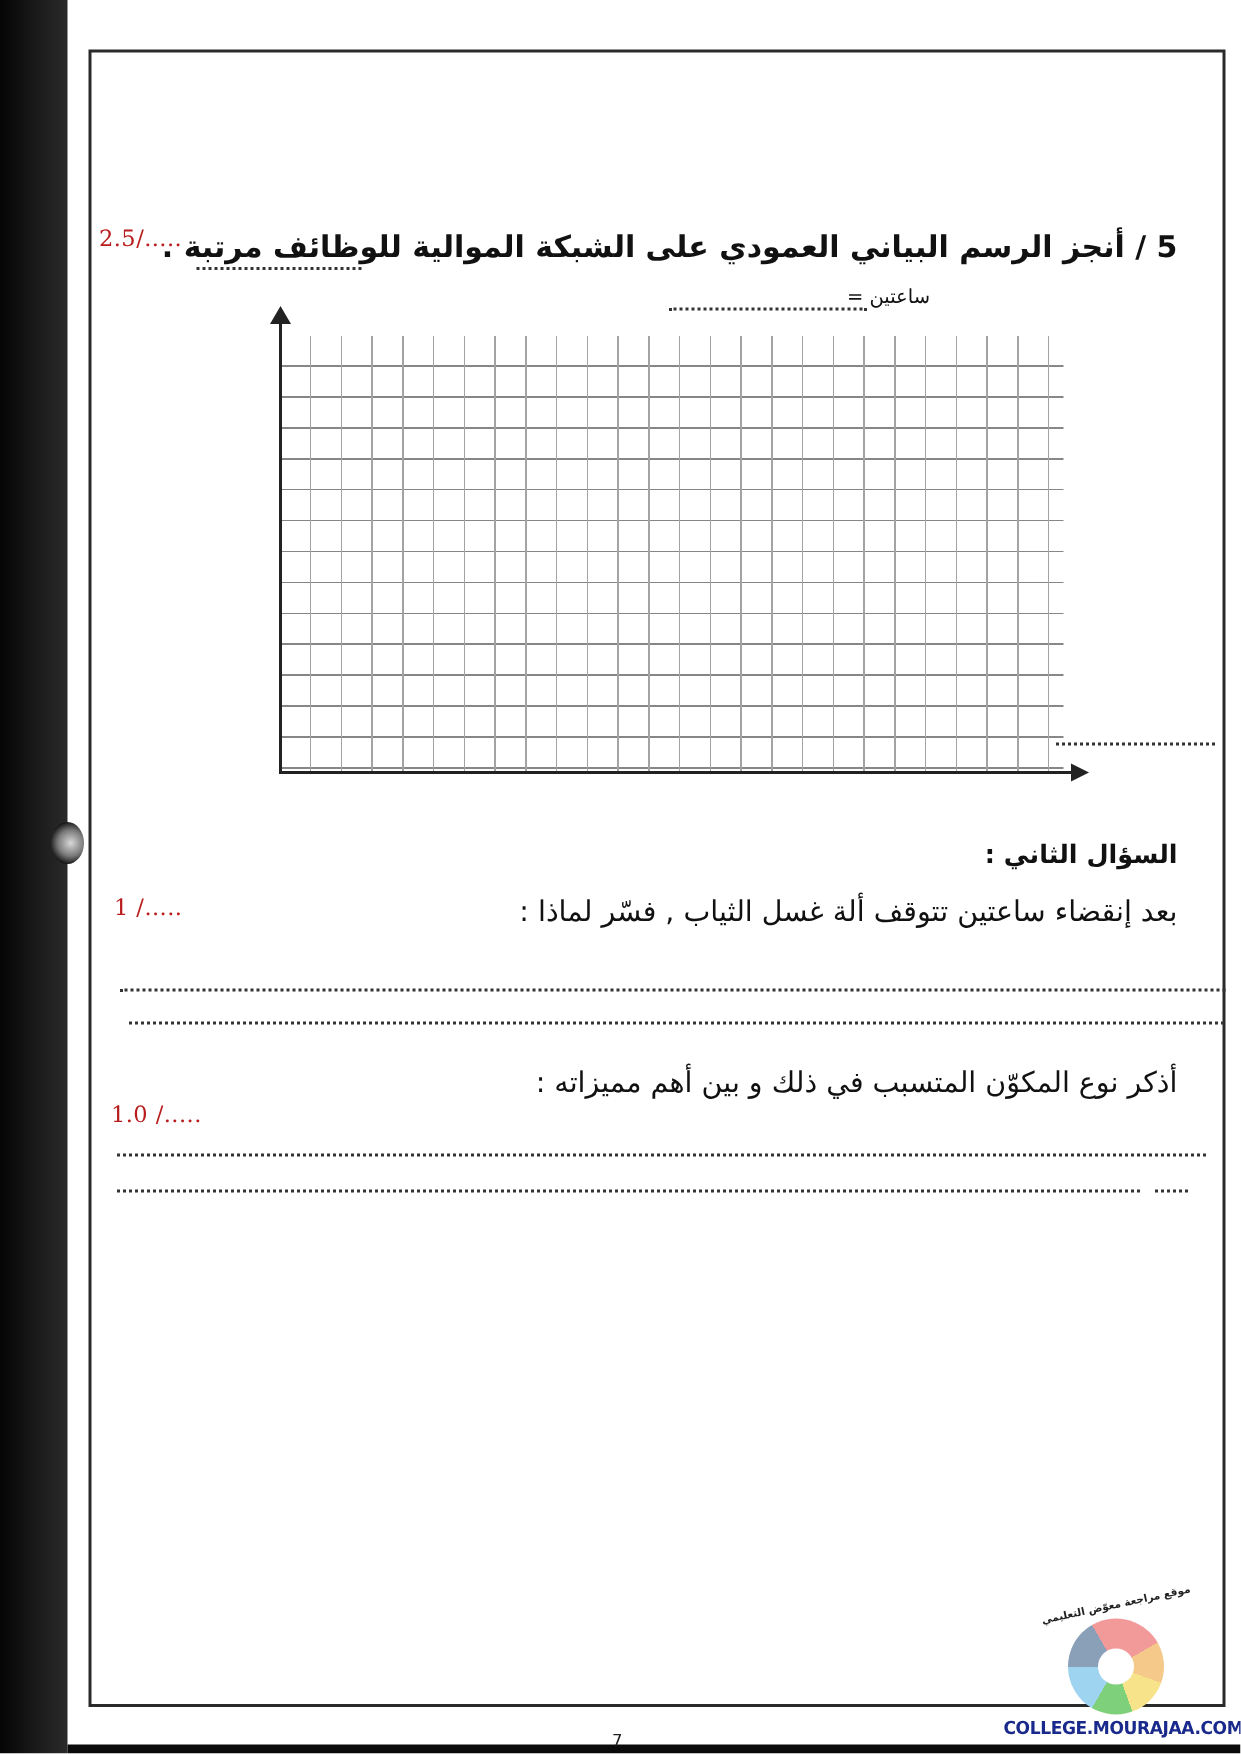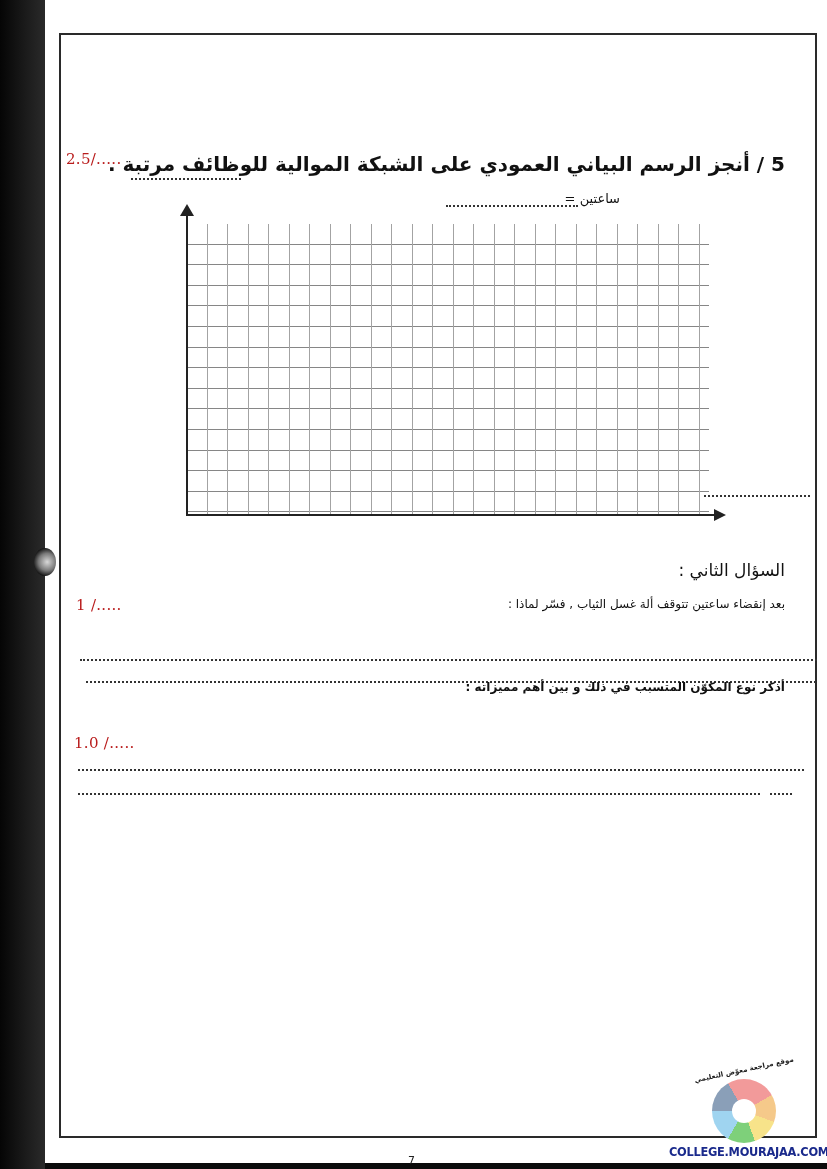--- a/index.html
+++ b/index.html
@@ -28,22 +28,22 @@
     }
     .score {
       position: absolute; font-family: "DejaVu Serif", serif; font-weight: normal;
       font-size: 15px; color: #b91c1c; letter-spacing: 0.3px;
     }
     .ar {
       position: absolute; direction: rtl; text-align: right;
       font-family: "DejaVu Sans", sans-serif; color: #111; white-space: nowrap;
     }
     .q-title { font-size: 20px; font-weight: bold; text-align: center; }
-    .q-text { font-size: 12px; }
-    .section-title { font-size: 17px; font-weight: normal; }
+    .q-text { font-size: 19px; }
+    .section-title { font-size: 17px; font-weight: bold; }
     .dots {
       position: absolute; height: 0; border-top: 2px dotted #333;
     }
     
     .grid {
       position: absolute; left: 187px; top: 224px; width: 522px; height: 291px;
       background-image:
         repeating-linear-gradient(to right, transparent 0px, transparent 19.5px, #9a9a9a 19.5px, #9a9a9a 20.5px),
         repeating-linear-gradient(to bottom, transparent 0px, transparent 19.6px, #7a7a7a 19.6px, #7a7a7a 20.6px);
       opacity: 0.9;
@@ -110,21 +110,21 @@
 <div class="axis-x-arrow"></div>
 <div class="dots" style="left: 704px; top: 495px; width: 106px;"></div>
 
 <div class="ar section-title" style="right: 42px; top: 560px;">السؤال الثاني :</div>
 
 <div class="ar q-text" style="right: 42px; top: 597px;">بعد إنقضاء ساعتين تتوقف ألة غسل الثياب , فسّر لماذا :</div>
 <div class="score" style="left: 76px; top: 596px;">1 /.....</div>
 <div class="dots" style="left: 80px; top: 659px; width: 737px;"></div>
 <div class="dots" style="left: 86px; top: 681px; width: 730px;"></div>
 
-<div class="ar q-text" style="right: 42px; top: 680px; font-weight: bold;">أذكر نوع المكوّن المتسبب في ذلك و بين أهم مميزاته :</div>
+<div class="ar q-text" style="right: 42px; top: 711px;">أذكر نوع المكوّن المتسبب في ذلك و بين أهم مميزاته :</div>
 <div class="score" style="left: 74px; top: 734px;">1.0 /.....</div>
 <div class="dots" style="left: 78px; top: 769px; width: 726px;"></div>
 <div class="dots" style="left: 78px; top: 793px; width: 682px;"></div>
 <div class="dots" style="left: 770px; top: 793px; width: 22px;"></div>
 
 <div class="logo-arc-text">موقع مراجعة معوّض التعليمي</div>
 <div class="logo">
   <div class="logo-inner"></div>
 </div>
 <div class="site-url">COLLEGE.MOURAJAA.COM</div>

